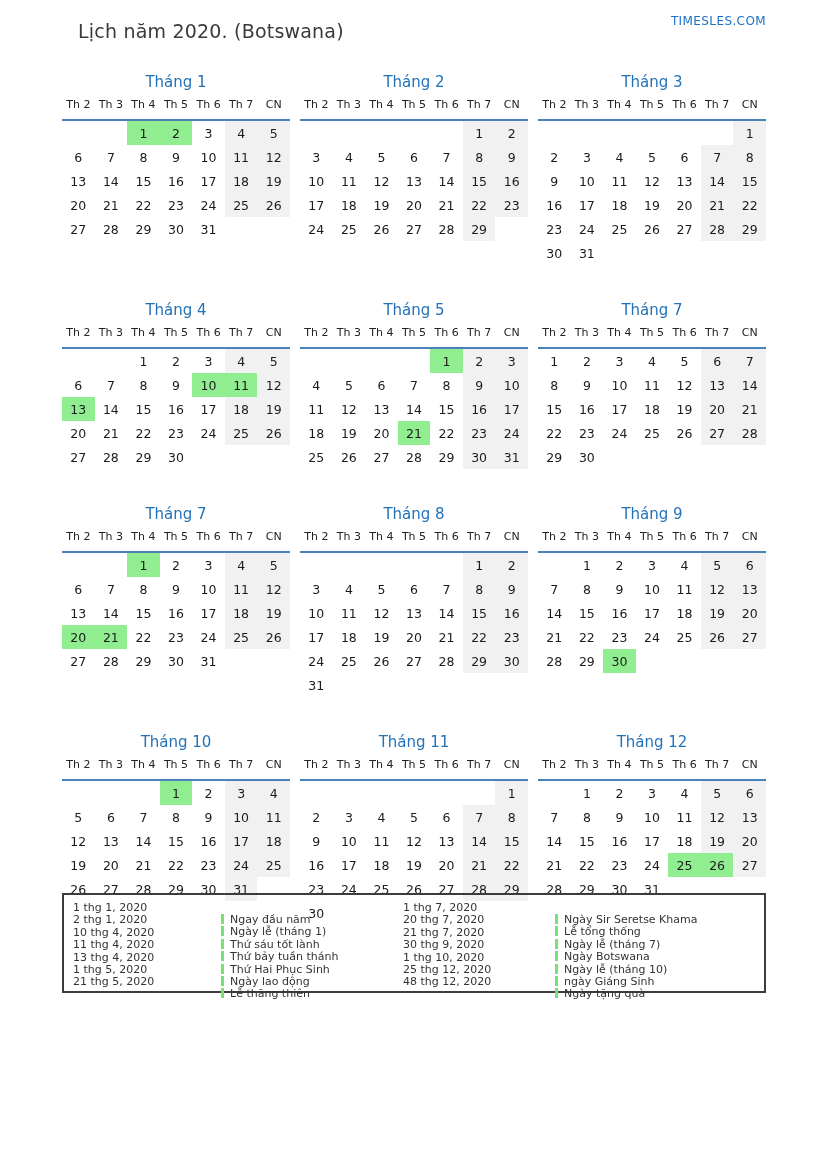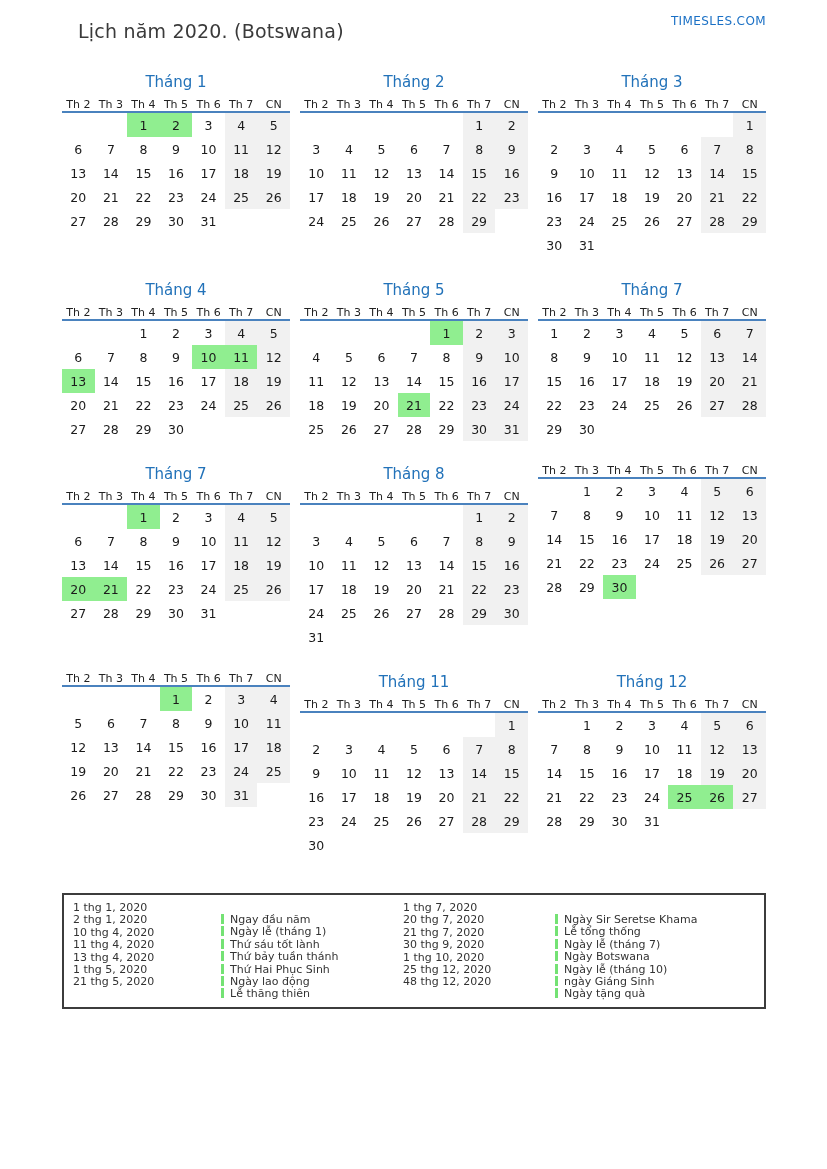--- a/index.html
+++ b/index.html
@@ -7,36 +7,36 @@
     font-family:"DejaVu Sans", sans-serif; }
   body { position:relative; overflow:hidden; }
 
   .page-title { position:absolute; left:78px; top:20px; font-size:19px;
     color:#3a3a3a; letter-spacing:0.2px; }
   .site-link { position:absolute; right:61px; top:14px; font-size:12px;
     color:#1a70c5; text-decoration:none; letter-spacing:0.4px; cursor:pointer; }
 
   .months-grid { position:absolute; left:62px; top:72px; width:704px;
     display:grid; grid-template-columns:repeat(3,228px);
-    justify-content:space-between; row-gap:23px; align-items:start; }
+    justify-content:space-between; row-gap:35px; align-items:start; }
 
   .month { width:228px; }
   .month-title { text-align:center; color:#2272b9; font-size:15px;
     line-height:20px; font-weight:400; margin-bottom:6px; cursor:pointer; }
   .dow-row { display:grid; grid-template-columns:repeat(7,1fr);
     font-size:11px; line-height:13px; color:#222; text-align:center;
-    padding-bottom:0; border-bottom:2px solid #4a82be; }
+    padding-bottom:8px; border-bottom:2px solid #4a82be; }
   .days-grid { display:grid; grid-template-columns:repeat(7,1fr);
     grid-auto-rows:24px; font-size:12.5px; color:#1b1b1b; }
   .day-cell { display:flex; align-items:center; justify-content:center; }
   .day-cell.weekend { background:#f1f1f1; }
   .day-cell.holiday { background:#90ee90; }
 
   .legend-box { position:absolute; left:62px; top:893px; width:704px;
-    height:116px; border:2px solid #3c3c3c; padding:7px 0 0 9px; }
+    height:100px; border:2px solid #3c3c3c; padding:7px 0 0 9px; }
   .legend-grid { display:grid; grid-template-columns:148px 182px 152px 1fr;
     grid-auto-rows:12.4px; font-size:11px; line-height:12px; color:#333; }
   .legend-date { white-space:nowrap; }
   .legend-name { white-space:nowrap;margin-top:12px; }
   .holiday-marker { display:inline-block; width:3px; height:10px;
     background:#74e274; margin-right:6px; vertical-align:-1px; }
 </style>
 </head>
 <body>
 
@@ -444,20 +444,21 @@
         <div class="day-cell">31</div>
         <div class="day-cell"></div>
         <div class="day-cell"></div>
         <div class="day-cell"></div>
         <div class="day-cell"></div>
         <div class="day-cell"></div>
         <div class="day-cell"></div>
       </div>
     </div>
     <div class="month">
+      <div class="month-title">Tháng 9</div>
       <div class="dow-row">
         <span>Th 2</span>
         <span>Th 3</span>
         <span>Th 4</span>
         <span>Th 5</span>
         <span>Th 6</span>
         <span>Th 7</span>
         <span>CN</span>
       </div>
       <div class="days-grid">
@@ -492,20 +493,21 @@
         <div class="day-cell">28</div>
         <div class="day-cell">29</div>
         <div class="day-cell holiday">30</div>
         <div class="day-cell"></div>
         <div class="day-cell"></div>
         <div class="day-cell"></div>
         <div class="day-cell"></div>
       </div>
     </div>
     <div class="month">
+      <div class="month-title">Tháng 10</div>
       <div class="dow-row">
         <span>Th 2</span>
         <span>Th 3</span>
         <span>Th 4</span>
         <span>Th 5</span>
         <span>Th 6</span>
         <span>Th 7</span>
         <span>CN</span>
       </div>
       <div class="days-grid">

